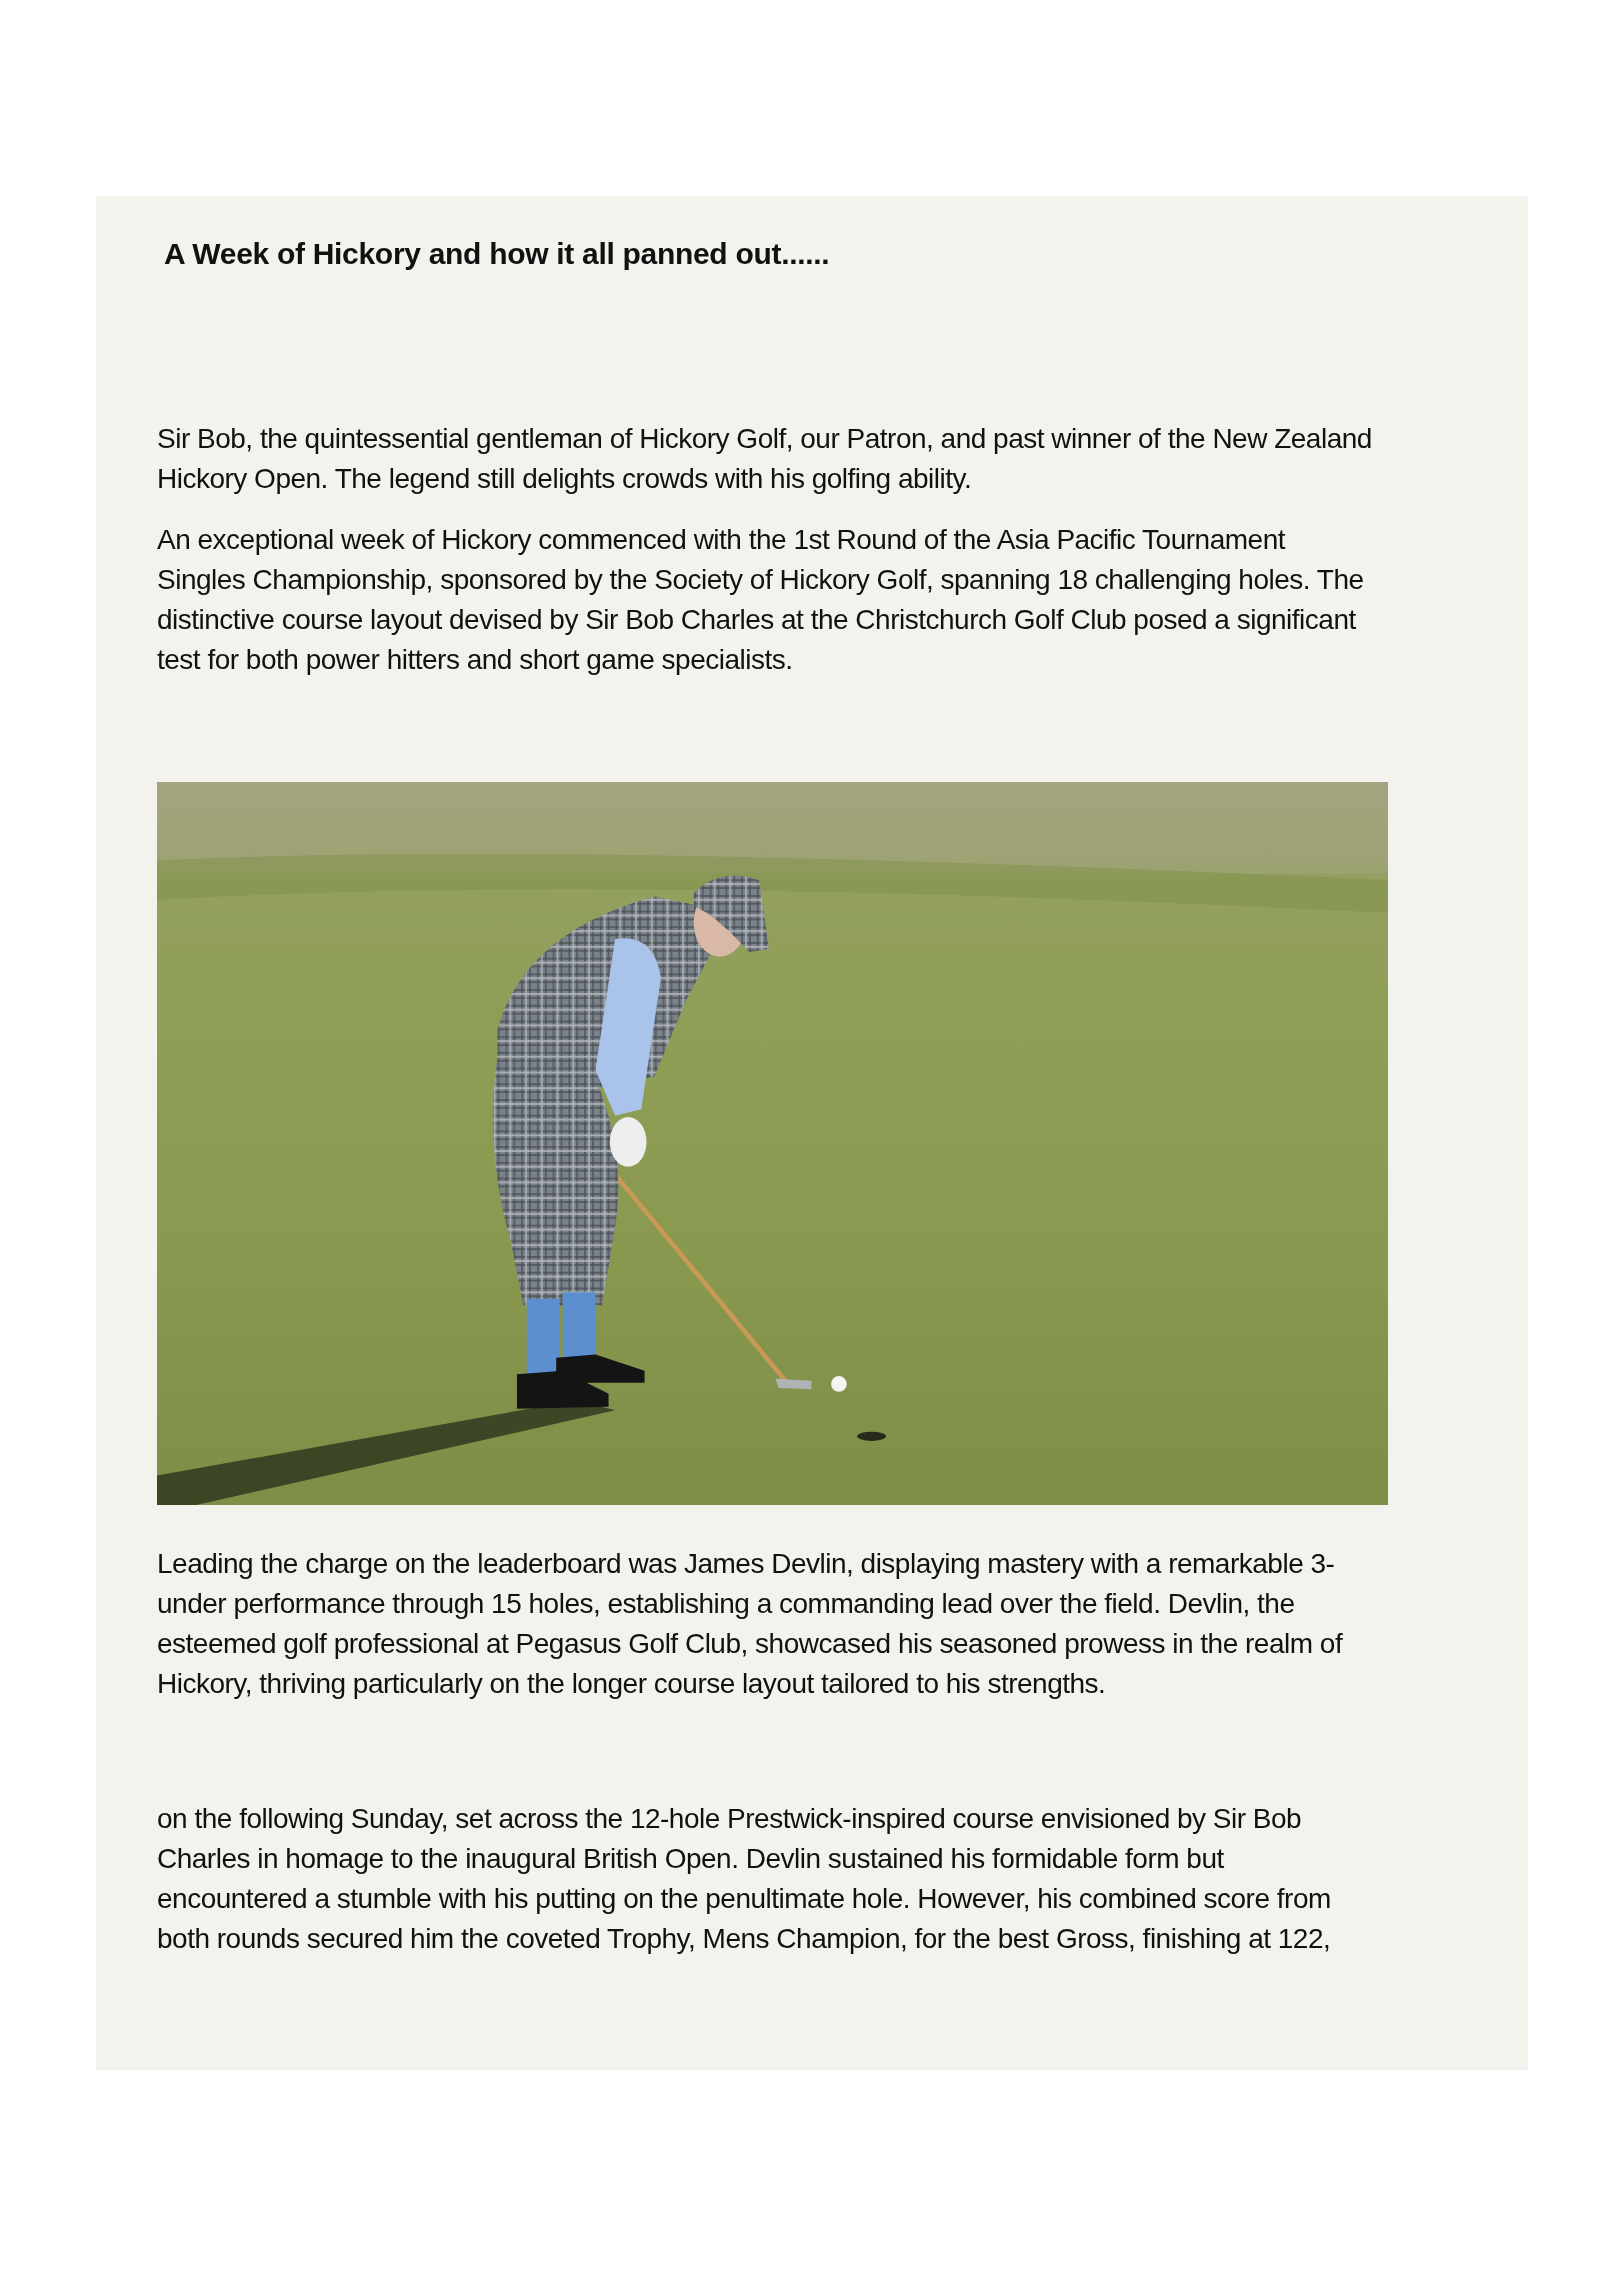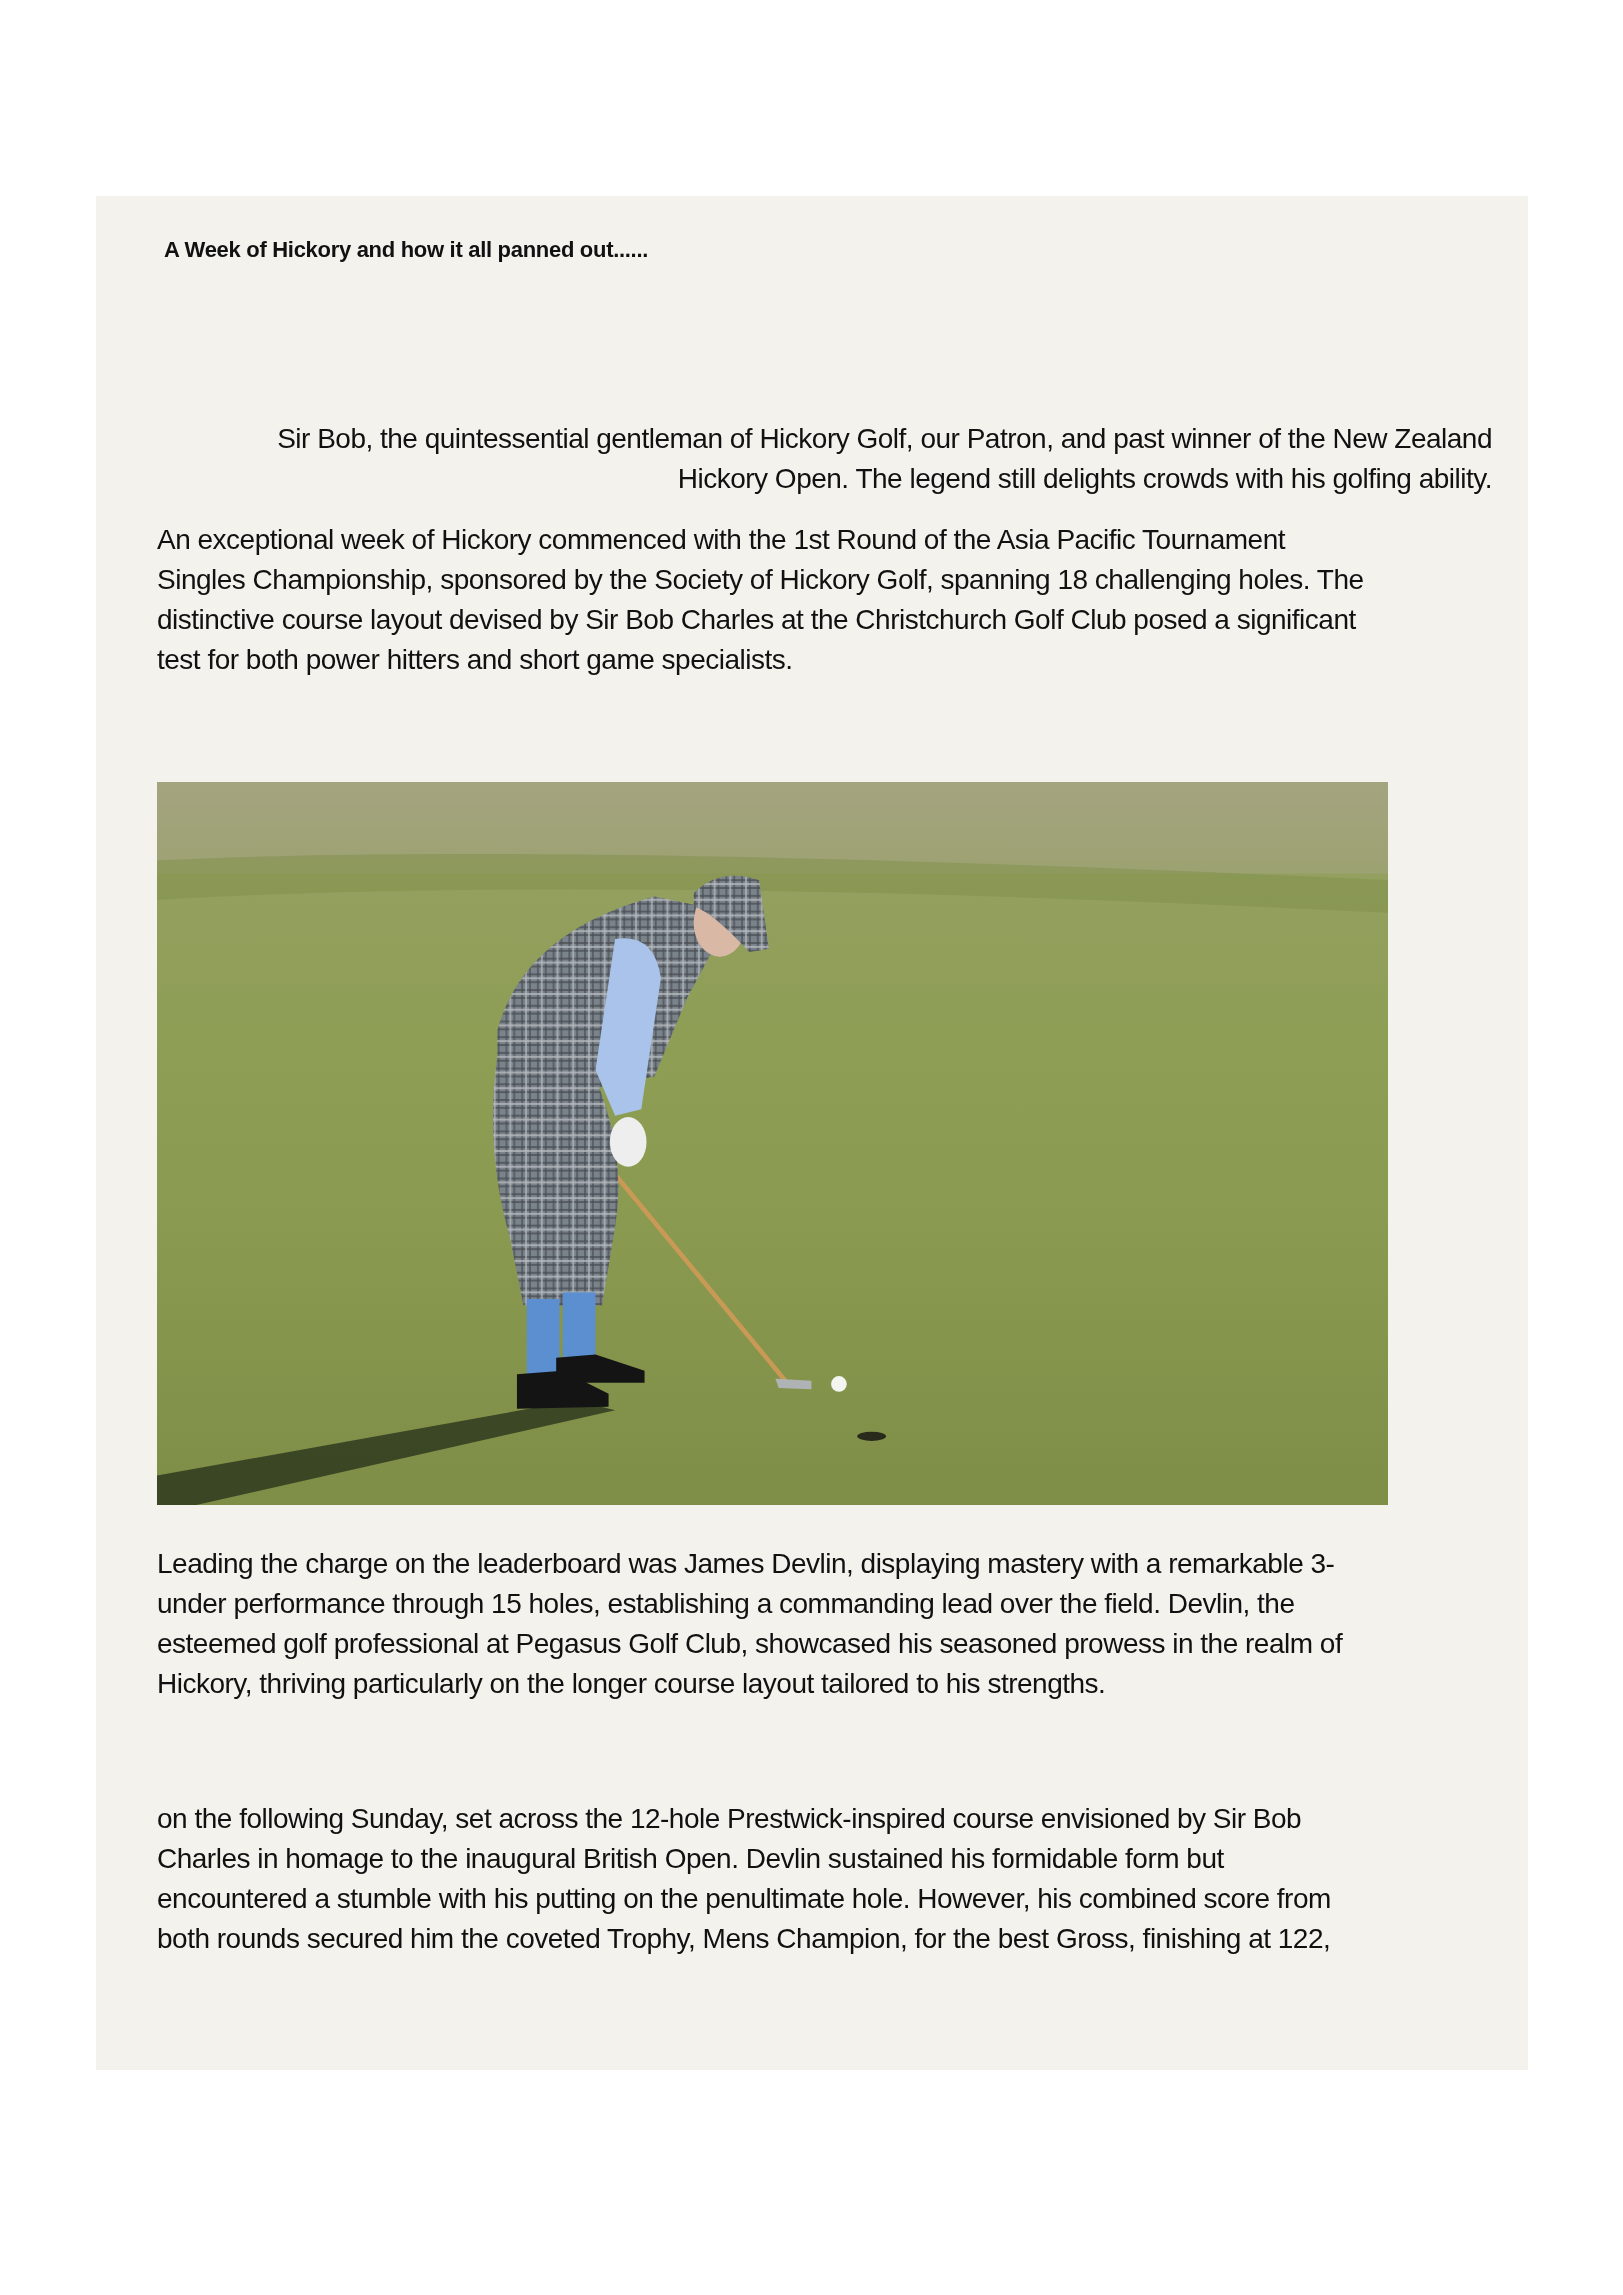--- a/index.html
+++ b/index.html
@@ -1,22 +1,22 @@
 <!DOCTYPE html>
 <html style="font-size:10.5px"><head>
   <meta charset="utf-8">
   <style>
     html, body { margin: 0; padding: 0; background: #ffffff; }
     body { width: 1623px; height: 2295px; position: relative; overflow: hidden;
            font-family: "Liberation Sans", "DejaVu Sans", sans-serif; color: #111; }
     .panel { position: absolute; left: 96px; top: 196px; width: 1432px; height: 1874px; background: #f3f2ed; }
-    .title { position: absolute; left: 164px; top: 237px; font-size: 22px; font-weight: bold; letter-spacing: -0.3px; color: #111; white-space: nowrap; }
+    .title { position: absolute; left: 164px; top: 237px; font-size: 30px; font-weight: bold; letter-spacing: -0.3px; color: #111; white-space: nowrap; }
     .para { position: absolute; left: 157px; width: 1335px; font-size: 28px; line-height: 40px; letter-spacing: -0.5px; color: #111; }
     .para .ln { display: block; white-space: nowrap; }
-    #p1 { top: 419px; text-align: right; }
+    #p1 { top: 419px; }
     #p2 { top: 520px; }
     #p3 { top: 1544px; }
     #p4 { top: 1799px; }
     .photo { position: absolute; left: 157px; top: 782px; width: 1231px; height: 723px; overflow: hidden;
              background: linear-gradient(180deg, #a6a582 0%, #94a060 12%, #8e9e55 35%, #8a9a50 60%, #7e8e47 100%); }
     .photo svg { display: block; width: 100%; height: 100%; }
   </style>
 </head>
 <body>
 

